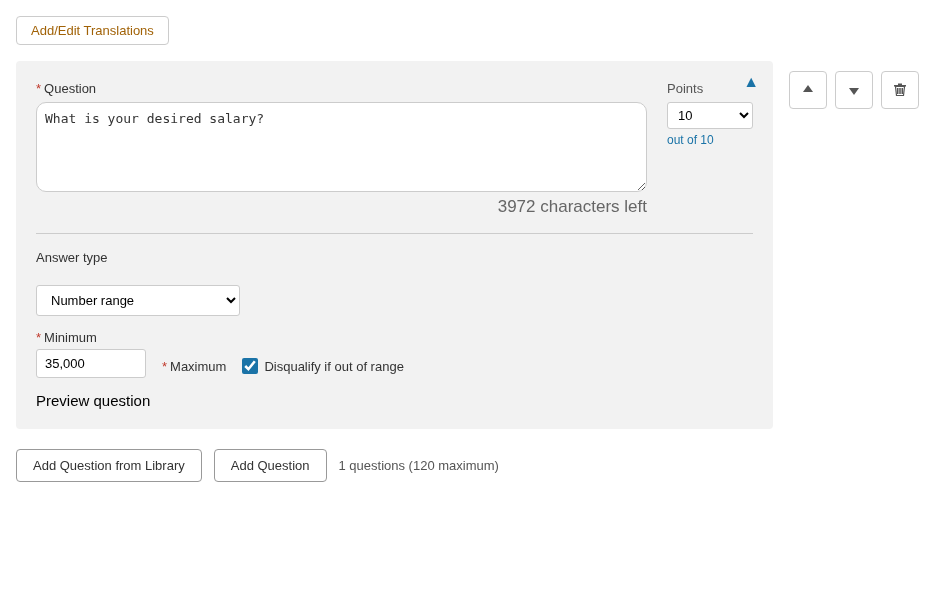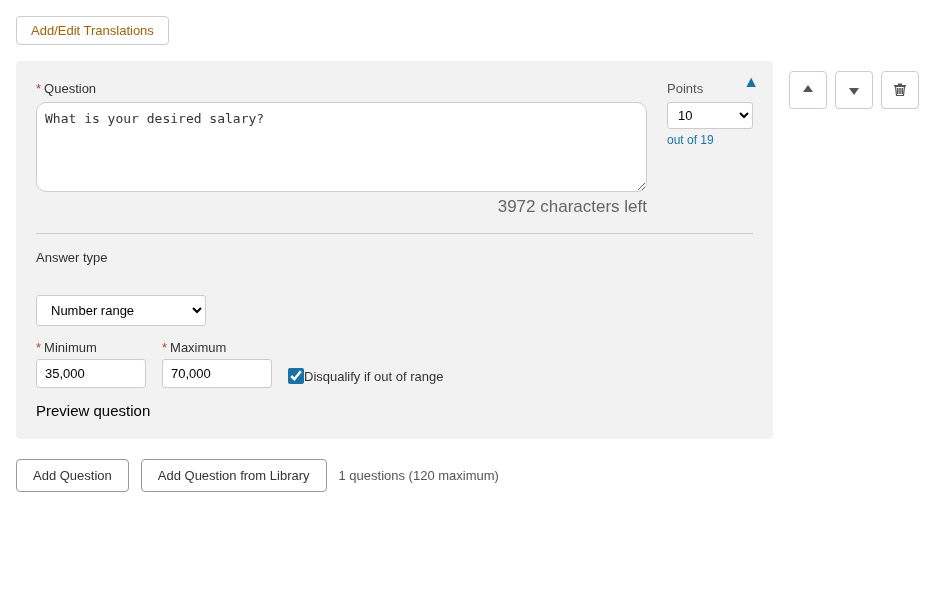--- a/index.html
+++ b/index.html
@@ -141,22 +141,22 @@
     }
 
     
     .answer-type-section { margin-bottom: 14px; }
     .answer-type-select {
       border: 1px solid #ccc;
       border-radius: 3px;
       padding: 6px 10px;
       font-size: 13px;
       background: #fff;
-      width: 170px;
-      margin-top: 24px;
+      width: 204px;
+      margin-top: 14px;
     }
 
     
     .min-max-row {
       display: flex;
       align-items: flex-end;
       gap: 16px;
       margin-bottom: 14px;
     }
     .min-max-field { display: flex; flex-direction: column; }
@@ -165,20 +165,21 @@
       border: 1px solid #ccc;
       border-radius: 3px;
       padding: 6px 8px;
       font-size: 13px;
       width: 110px;
       background: #fff;
     }
     .disqualify-wrap {
       display: flex;
       align-items: center;
+      gap: 6px;
       padding-bottom: 4px;
     }
     .disqualify-checkbox {
       width: 16px;
       height: 16px;
       accent-color: #1a73a7;
       cursor: pointer;
     }
     .disqualify-label {
       font-size: 13px;
@@ -257,21 +258,21 @@
         <textarea class="question-textarea" style="">What is your desired salary?</textarea>
         <div class="char-count">3972 characters left</div>
       </div>
       <div class="points-section">
         <div class="points-label">Points</div>
         <select class="points-select">
           <option value="10">10</option>
           <option value="20">20</option>
           <option value="30">30</option>
         </select>
-        <div class="out-of">out of 19</div>
+        <div class="out-of">out of 10</div>
       </div>
     </div>
 
     <hr class="divider">
 
     
     <div class="answer-type-section">
       <div class="field-label">Answer type</div>
       <select class="answer-type-select">
         <option value="number_range">Number range</option>
@@ -286,21 +287,20 @@
       <div class="min-max-field">
         <label class="field-label">
           <span class="required-star">*</span><span>Minimum</span>
         </label>
         <input type="text" class="min-max-input" value="35,000" style="">
       </div>
       <div class="min-max-field">
         <label class="field-label">
           <span class="required-star">*</span><span>Maximum</span>
         </label>
-        <input type="text" class="min-max-input" value="70,000" style="">
       </div>
       <div class="disqualify-wrap">
         <input type="checkbox" class="disqualify-checkbox" checked="" style="">
         <label class="disqualify-label">Disqualify if out of range</label>
       </div>
     </div>
 
     
     <a class="preview-link">Preview question</a>
   </div>
@@ -324,16 +324,16 @@
         <rect x="2" y="3" width="12" height="1.5" fill="#555"></rect>
         <path d="M6 1.5h4v1.5H6z" fill="#555"></path>
         <path d="M3.5 4.5h9l-1 9h-7l-1-9z" stroke="#555" stroke-width="1.2" fill="none"></path>
       </svg>
     </button>
   </div>
 
 </div>
 
 <div class="bottom-bar">
+  <button class="add-question-btn">Add Question from Library</button>
   <button class="add-question-btn">Add Question</button>
-  <button class="add-question-btn">Add Question from Library</button>
   <span class="questions-count">1 questions (120 maximum)</span>
 </div>
 
 </body></html>

